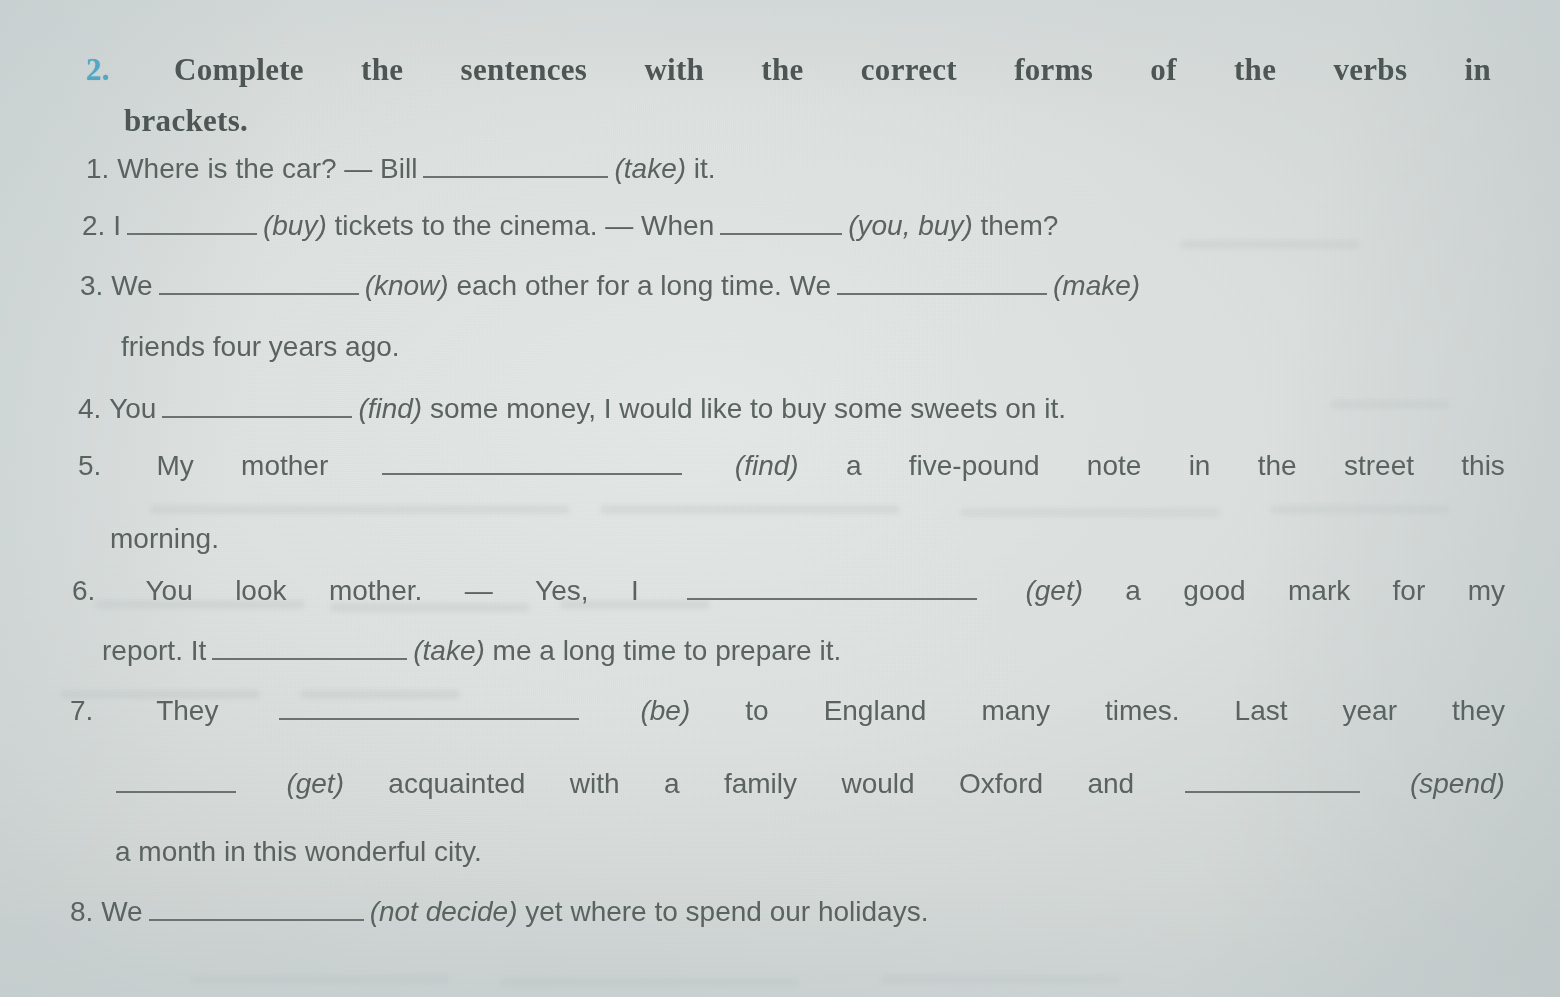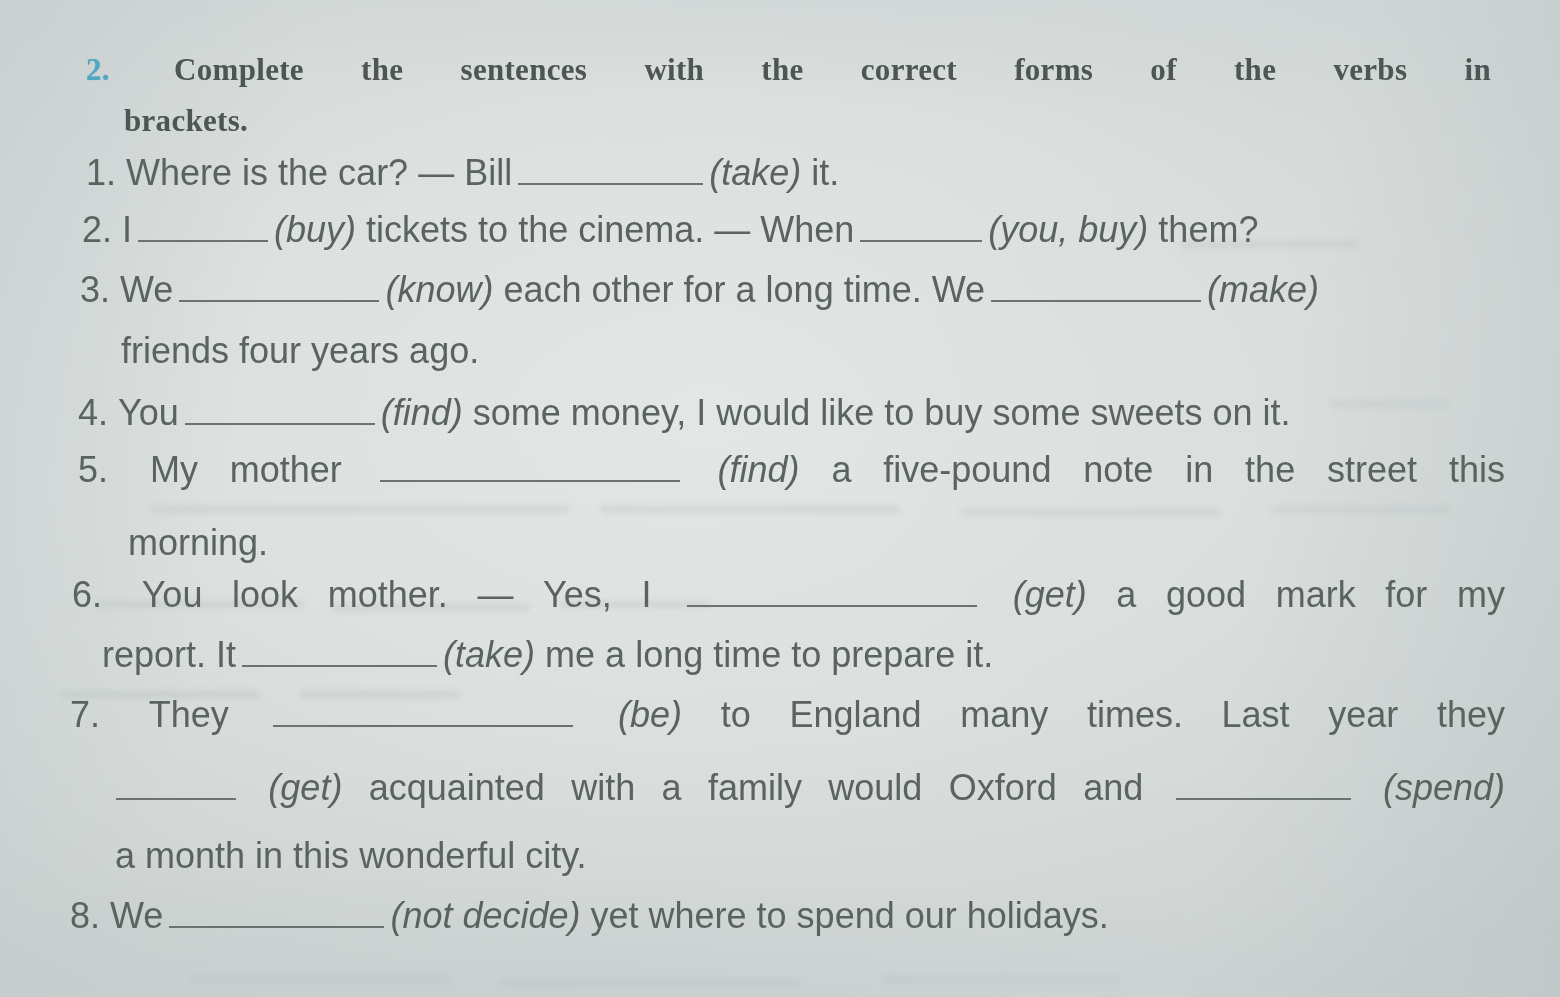--- a/index.html
+++ b/index.html
@@ -89,21 +89,21 @@
   .heading .h-line2 {
     display: block;
     padding-left: 38px;
   }
   .heading .h-word { display: inline-block; }
 
   
   .q {
     position: absolute;
     color: #5a6360;
-    font-size: 36px;
+    font-size: 28px;
     line-height: 1.0;
     white-space: nowrap;
   }
   .q .n {
     display: inline-block;
   }
   .it {
     font-style: italic;
   }
   
@@ -177,21 +177,21 @@
           <span class="blank" style="width: 300px;"></span>
           <span class="it">(find)</span>
           <span>a</span>
           <span>five-pound</span>
           <span>note</span>
           <span>in</span>
           <span>the</span>
           <span>street</span>
           <span>this</span>
         </div>
-        <div class="q" style="top: 525px; left: 128px; text-align: right;"><span>morning.</span></div>
+        <div class="q" style="top: 525px; left: 110px; text-align: right;"><span>morning.</span></div>
         <div class="q justified" style="top: 577px; left: 72px; width: 1433px;">
           <span class="n">6.&nbsp;</span>
           <span>You</span>
           <span>look</span>
           <span>mother.</span>
           <span>—</span>
           <span>Yes,</span>
           <span>I</span>
           <span class="blank" style="width: 290px;"></span>
           <span class="it">(get)</span>

